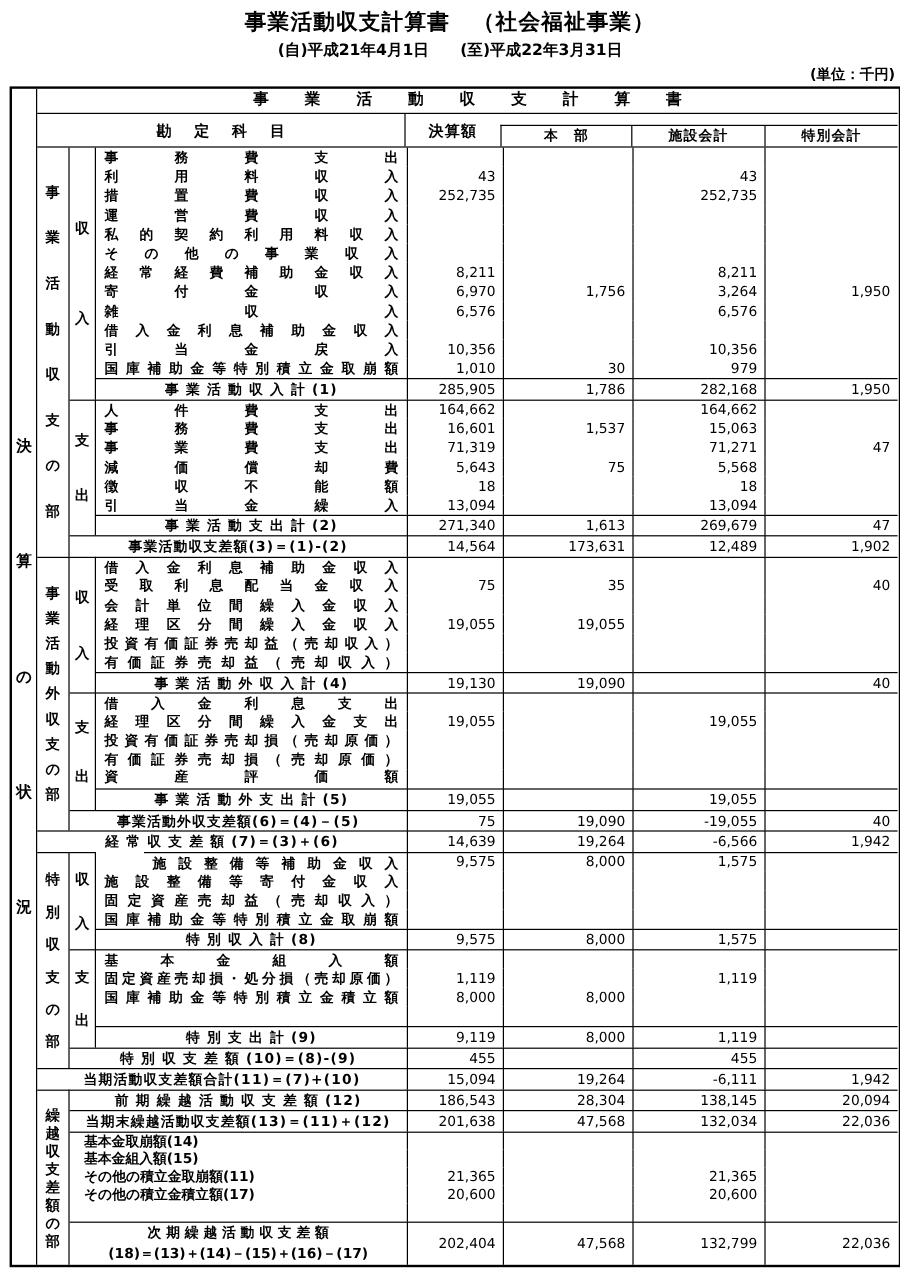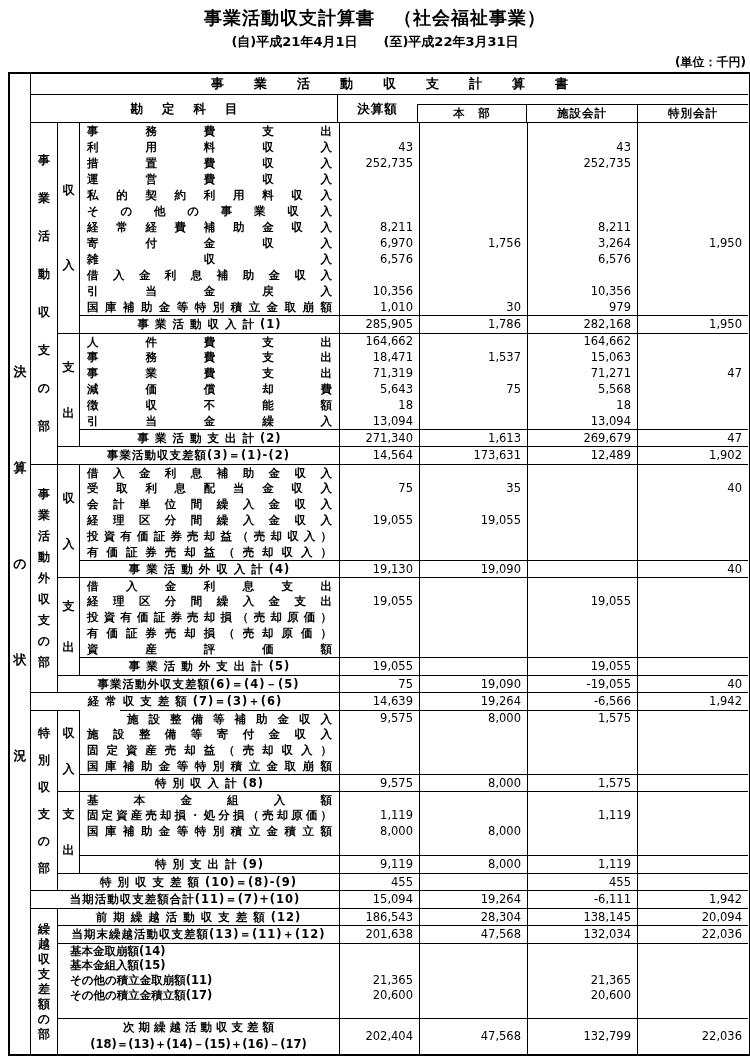--- a/index.html
+++ b/index.html
@@ -139,21 +139,21 @@
         <div class="cell vstack br" style="grid-area: 1 / 2 / span 13; gap: 63px;">
           <span>収</span>
           <span>入</span>
         </div>
         <div class="cell lab jst br bt" style="grid-area: 14 / 3 / span 1; line-height: 16px;">人件費支出</div>
         <div class="cell num br bt" style="grid-area: 14 / 4 / span 1;">164,662</div>
         <div class="cell num br bt" style="grid-area: 14 / 5 / span 1;"></div>
         <div class="cell num br bt" style="grid-area: 14 / 6 / span 1;">164,662</div>
         <div class="cell num bt" style="grid-area: 14 / 7 / span 1;"></div>
         <div class="cell lab jst br" style="grid-area: 15 / 3 / span 1; line-height: 16px;">事務費支出</div>
-        <div class="cell num br" style="grid-area: 15 / 4 / span 1;">18,471</div>
+        <div class="cell num br" style="grid-area: 15 / 4 / span 1;">16,601</div>
         <div class="cell num br" style="grid-area: 15 / 5 / span 1;">1,537</div>
         <div class="cell num br" style="grid-area: 15 / 6 / span 1;">15,063</div>
         <div class="cell num" style="grid-area: 15 / 7 / span 1;"></div>
         <div class="cell lab jst br" style="grid-area: 16 / 3 / span 1; line-height: 16px;">事業費支出</div>
         <div class="cell num br" style="grid-area: 16 / 4 / span 1;">71,319</div>
         <div class="cell num br" style="grid-area: 16 / 5 / span 1;"></div>
         <div class="cell num br" style="grid-area: 16 / 6 / span 1; text-align: right;">71,271</div>
         <div class="cell num" style="grid-area: 16 / 7 / span 1;">47</div>
         <div class="cell lab jst br" style="grid-area: 17 / 3 / span 1; line-height: 16px;">減価償却費</div>
         <div class="cell num br" style="grid-area: 17 / 4 / span 1;">5,643</div>
@@ -246,21 +246,21 @@
         <div class="cell lab jst br" style="grid-area: 31 / 3 / span 1; line-height: 16px;">投資有価証券売却損（売却原価）</div>
         <div class="cell num br" style="grid-area: 31 / 4 / span 1;"></div>
         <div class="cell num br" style="grid-area: 31 / 5 / span 1;"></div>
         <div class="cell num br" style="grid-area: 31 / 6 / span 1;"></div>
         <div class="cell num" style="grid-area: 31 / 7 / span 1;"></div>
         <div class="cell lab jst br" style="grid-area: 32 / 3 / span 1; line-height: 16px;">有価証券売却損（売却原価）</div>
         <div class="cell num br" style="grid-area: 32 / 4 / span 1;"></div>
         <div class="cell num br" style="grid-area: 32 / 5 / span 1;"></div>
         <div class="cell num br" style="grid-area: 32 / 6 / span 1;"></div>
         <div class="cell num" style="grid-area: 32 / 7 / span 1;"></div>
-        <div class="cell lab jst br" style="grid-area: 33 / 3 / span 1; line-height: 16px;">資産評価額</div>
+        <div class="cell lab jst br" style="grid-area: 33 / 3 / span 1; line-height: 16px; font-family: Liberation Mono, monospace;">資産評価額</div>
         <div class="cell num br" style="grid-area: 33 / 4 / span 1;"></div>
         <div class="cell num br" style="grid-area: 33 / 5 / span 1;"></div>
         <div class="cell num br" style="grid-area: 33 / 6 / span 1;"></div>
         <div class="cell num" style="grid-area: 33 / 7 / span 1;"></div>
         <div class="cell lab ctr br bt" style="grid-area: 34 / 3 / span 1; line-height: 17.5px;">事 業 活 動 外 支 出 計 (5)</div>
         <div class="cell num br bt" style="grid-area: 34 / 4 / span 1;">19,055</div>
         <div class="cell num br bt" style="grid-area: 34 / 5 / span 1;"></div>
         <div class="cell num br bt" style="grid-area: 34 / 6 / span 1;">19,055</div>
         <div class="cell num bt" style="grid-area: 34 / 7 / span 1;"></div>
         <div class="cell vstack br bt" style="grid-area: 29 / 2 / span 6; gap: 29px;">

